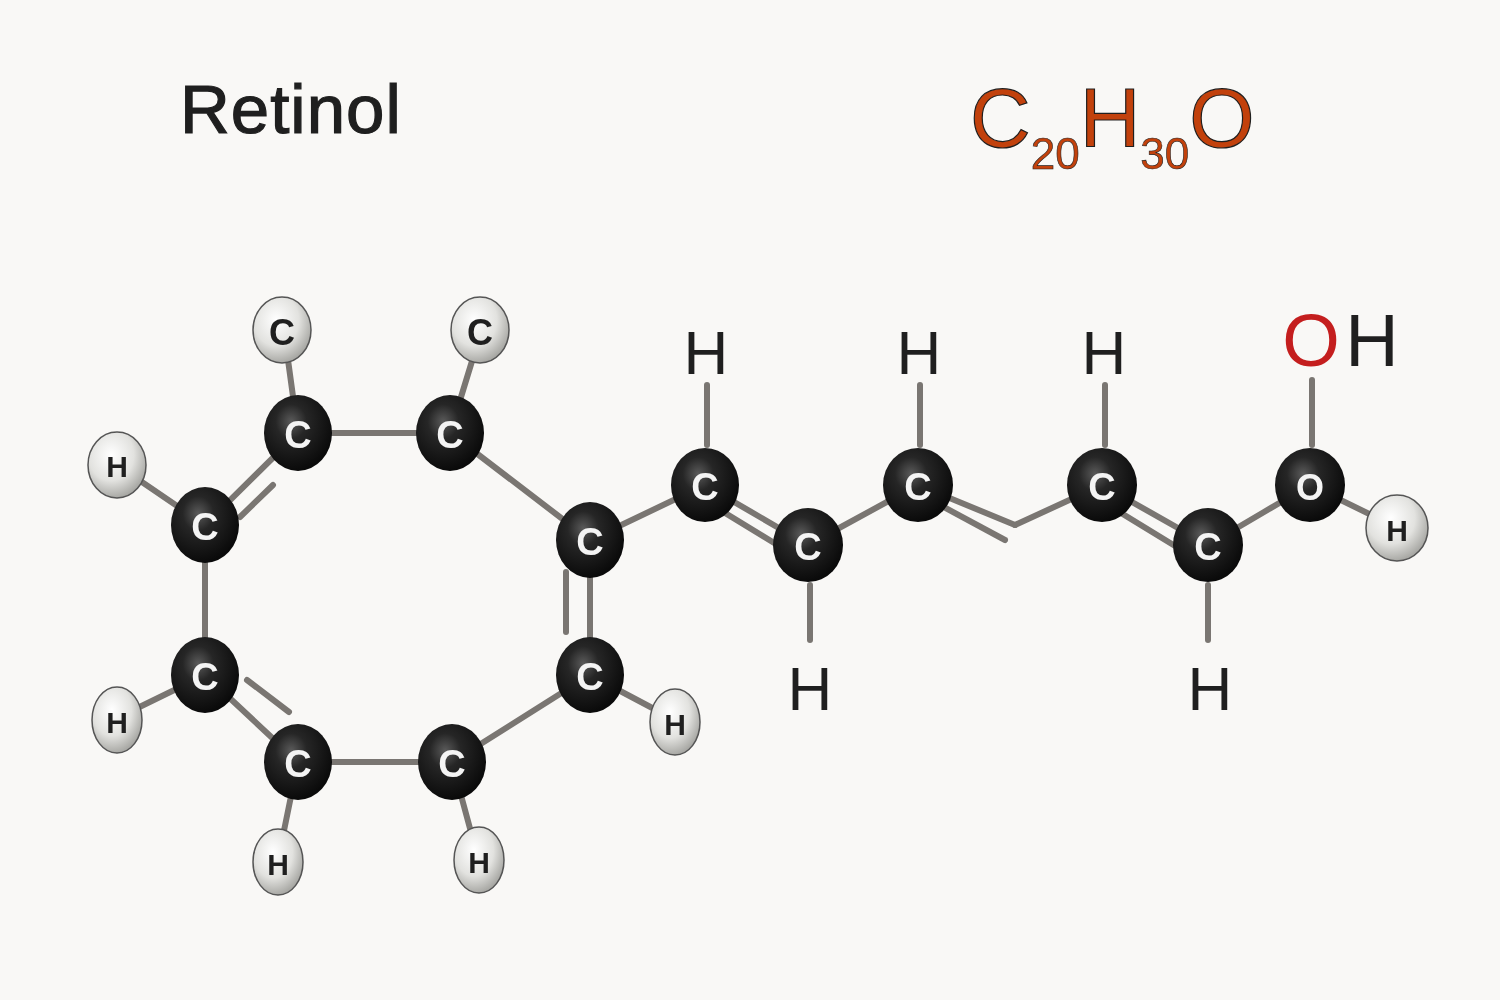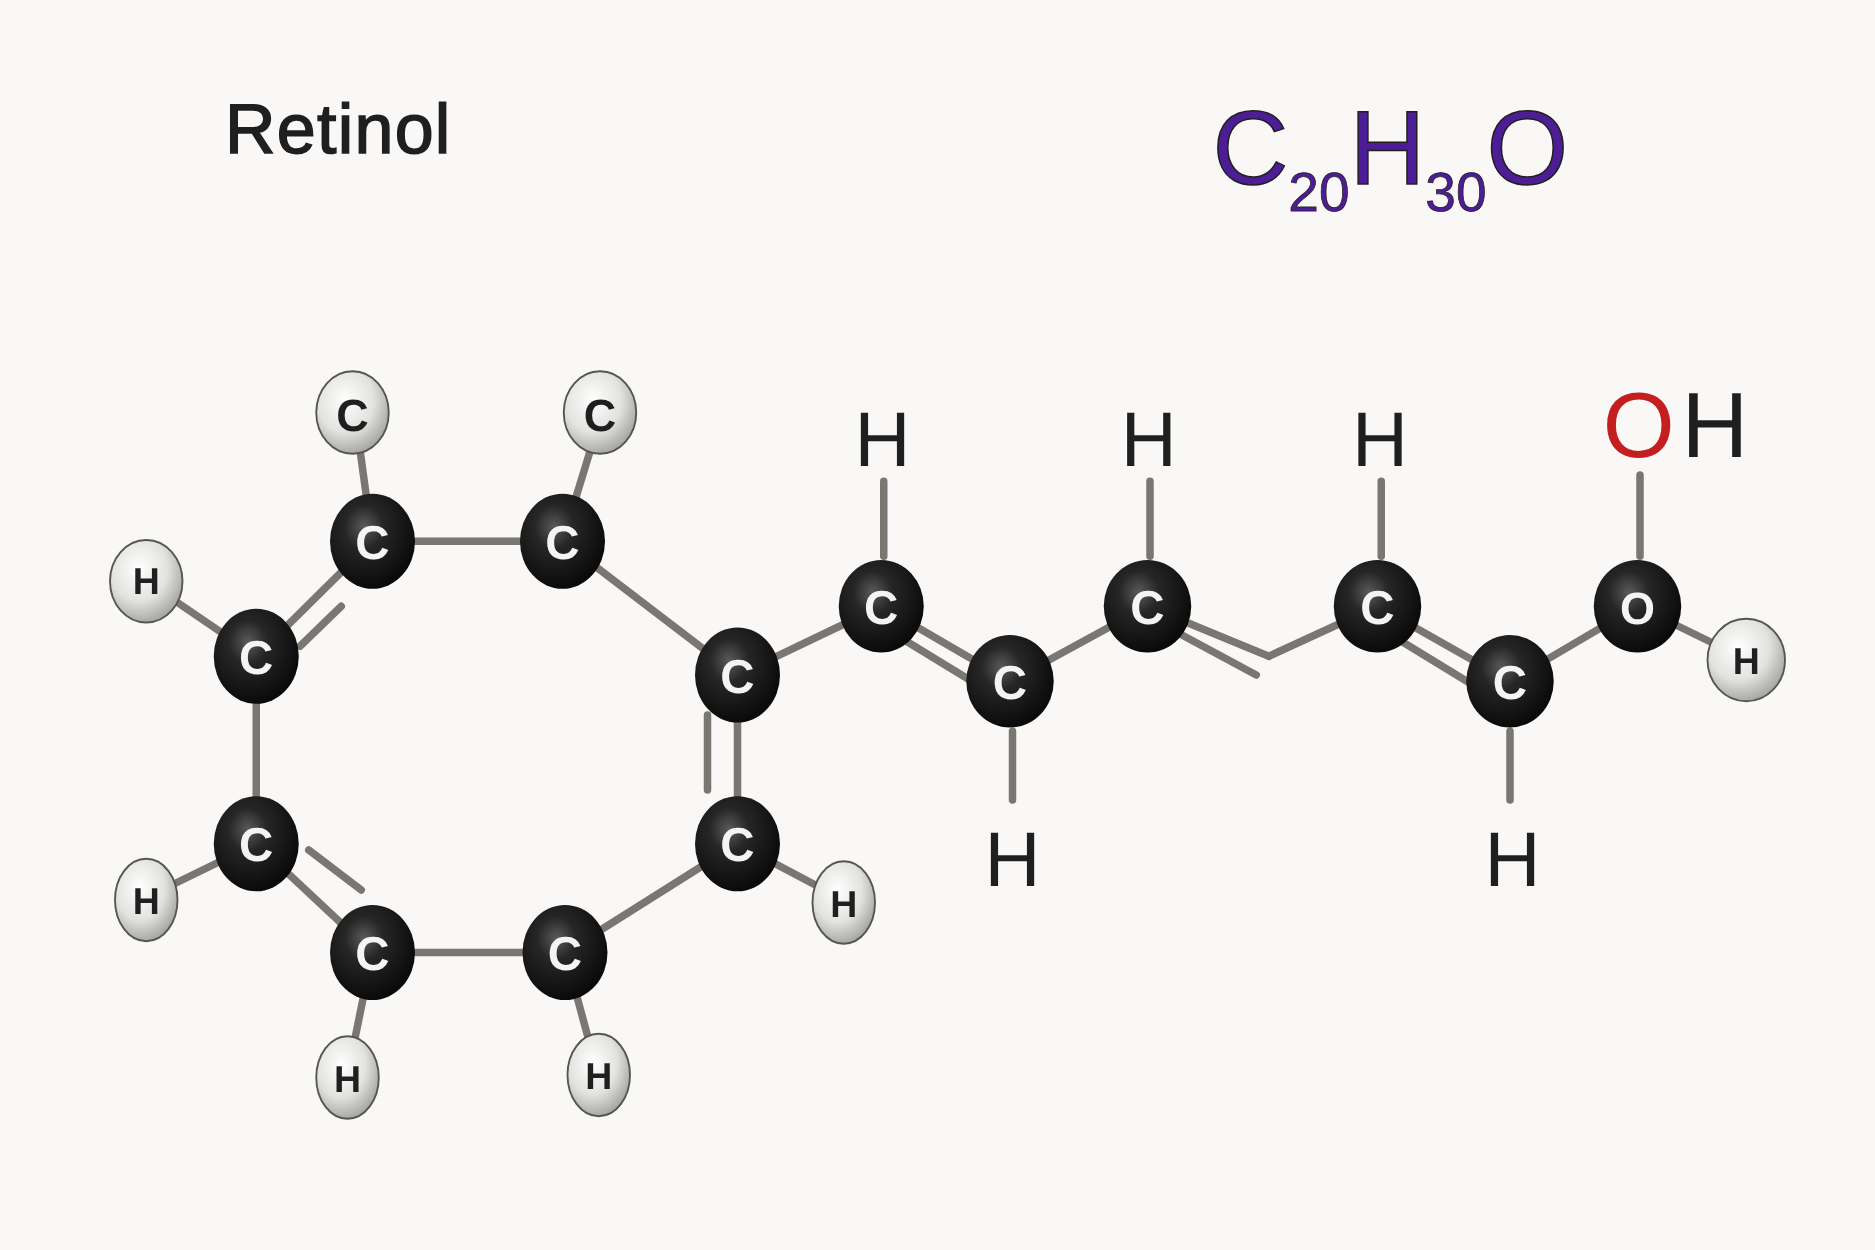--- a/index.html
+++ b/index.html
@@ -11,32 +11,32 @@
       width: 1500px;
       height: 1000px;
       position: relative;
       overflow: hidden;
       font-family: "Liberation Sans", "DejaVu Sans", sans-serif;
     }
     .title {
       position: absolute;
       left: 180px;
       top: 70px;
-      font-size: 56px;
+      font-size: 69px;
       font-weight: normal;
       color: #1f1f1f;
       letter-spacing: 1px;
       -webkit-text-stroke: 1.2px #1f1f1f;
     }
     .formula {
       position: absolute;
       left: 970px;
       top: 70px;
       font-size: 84px;
-      color: #4c1d95;
+      color: #c2410c;
       -webkit-text-stroke: 1.2px #1f1f1f;
       white-space: nowrap;
     }
     .formula .sub {
       font-size: 44px;
       position: relative;
       top: 22px;
       -webkit-text-stroke: 0.6px #1f1f1f;
     }
     svg.mol {

